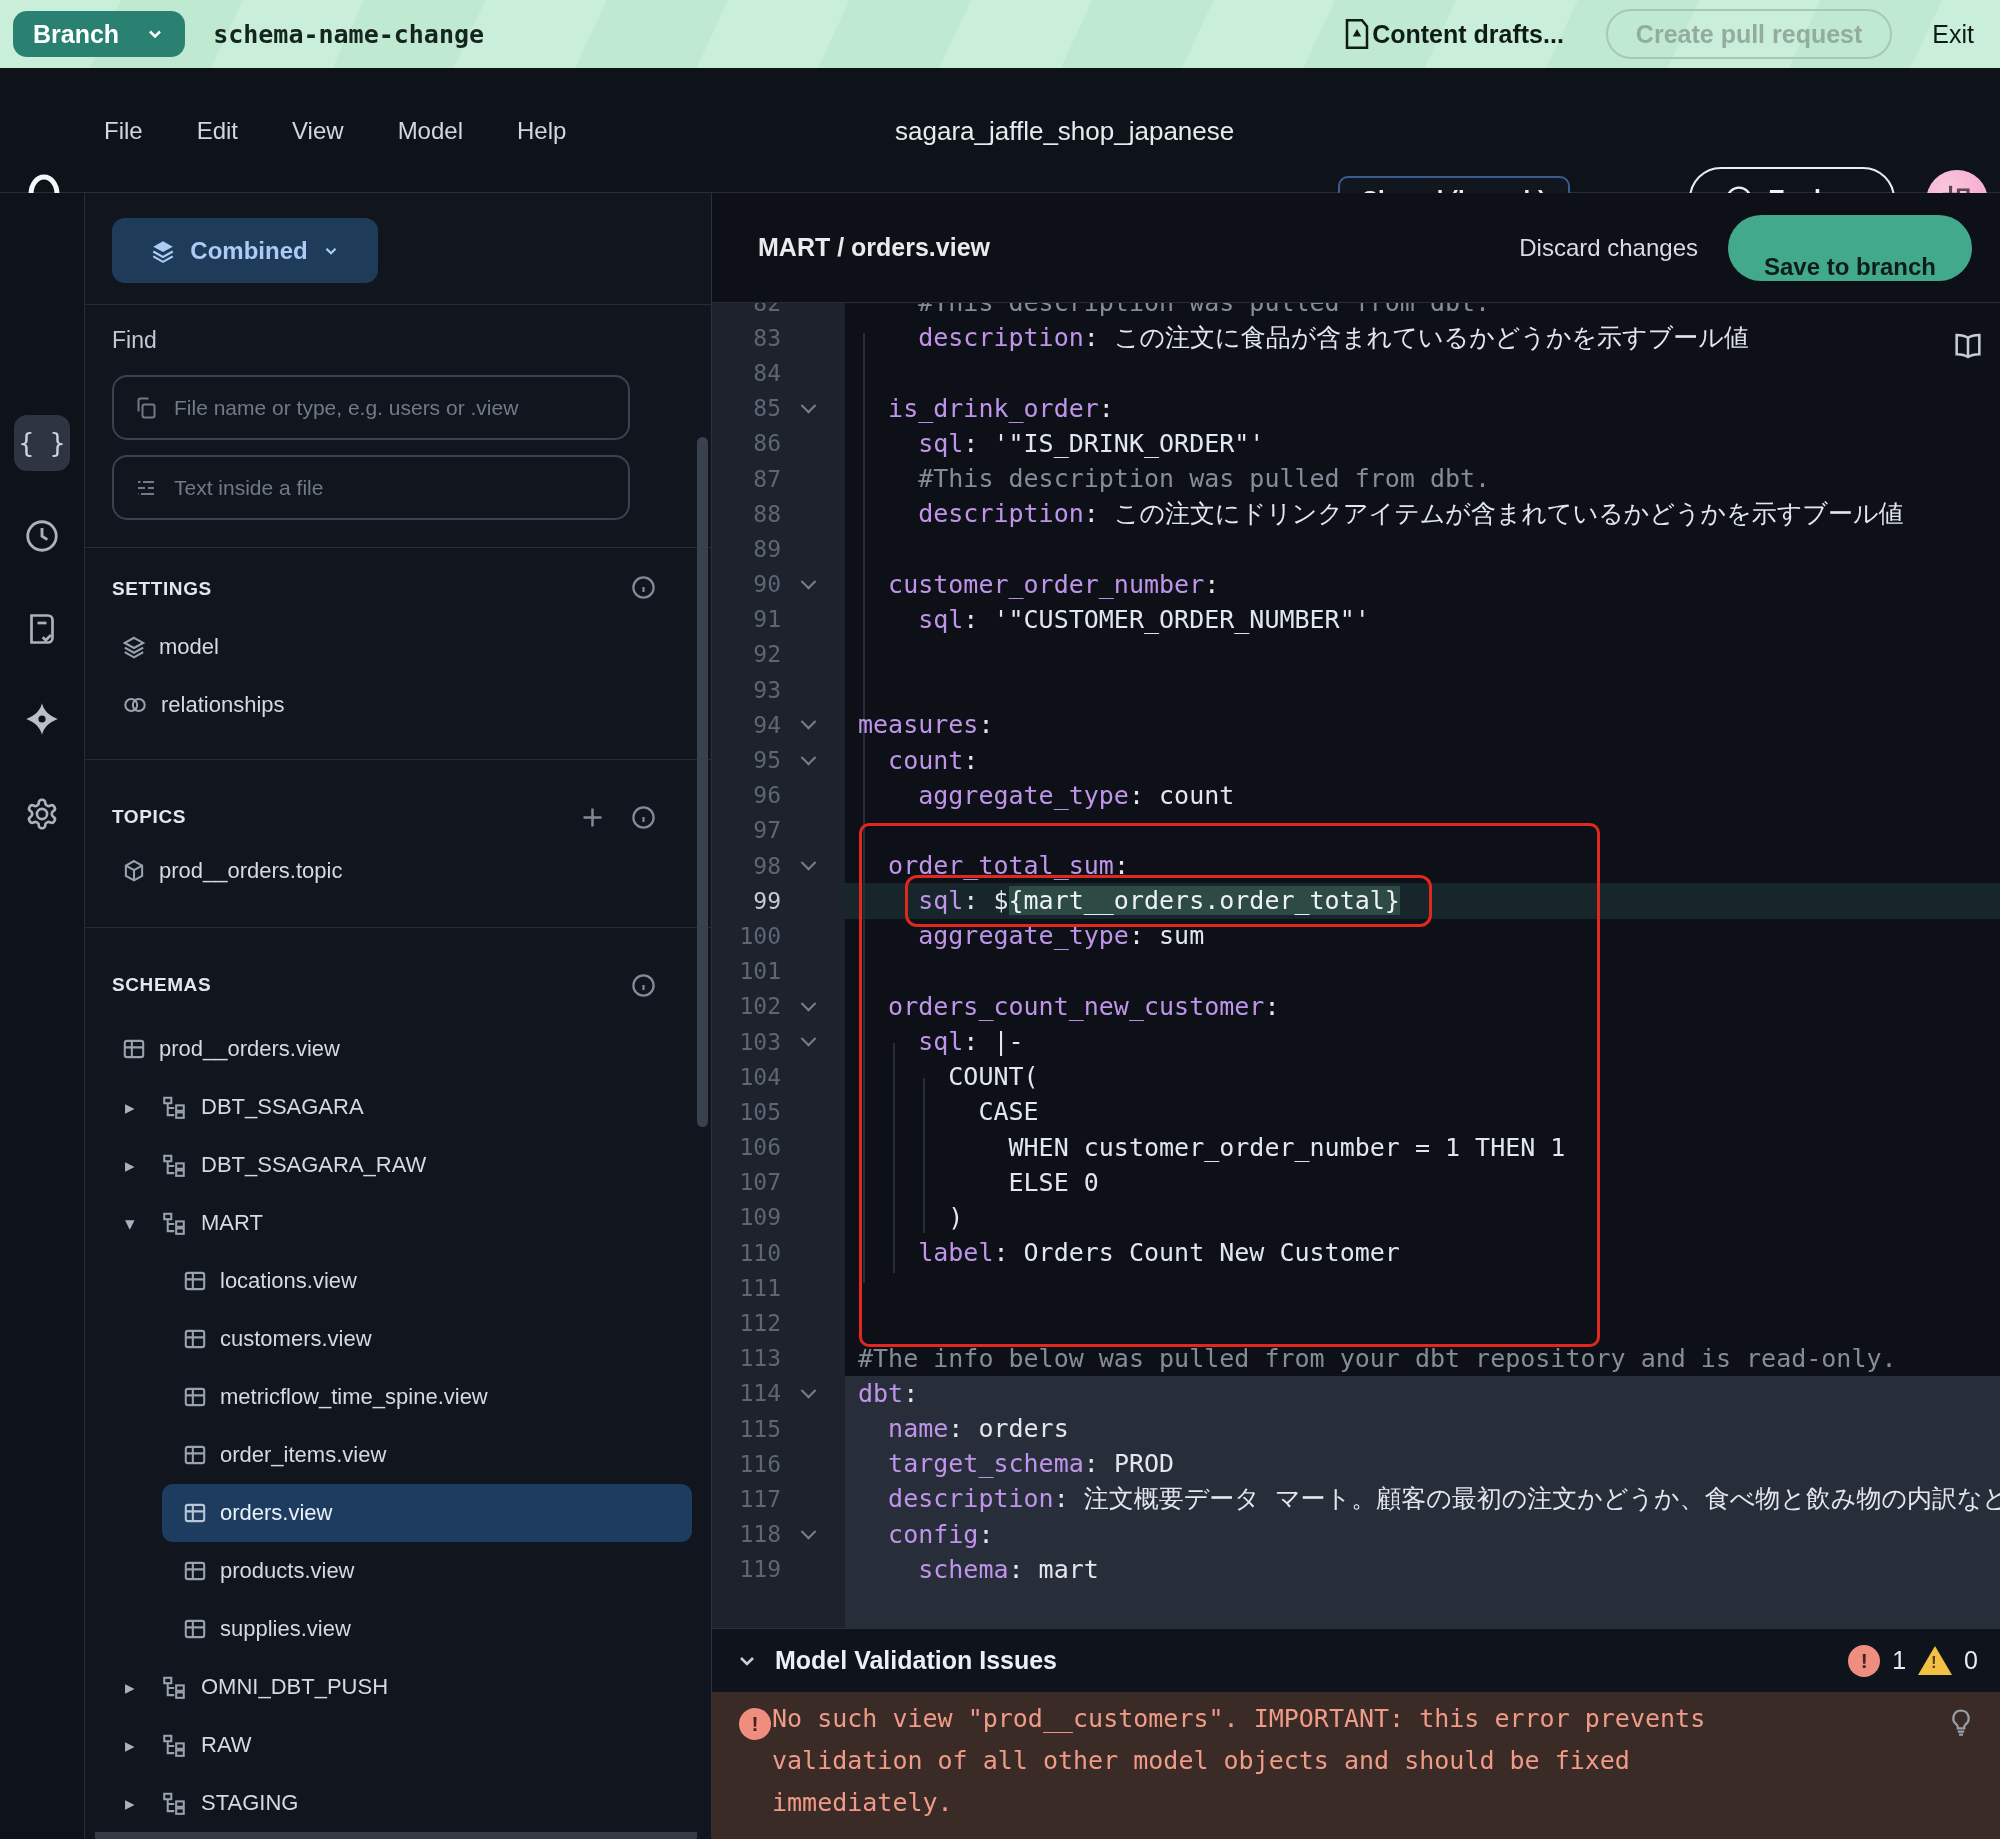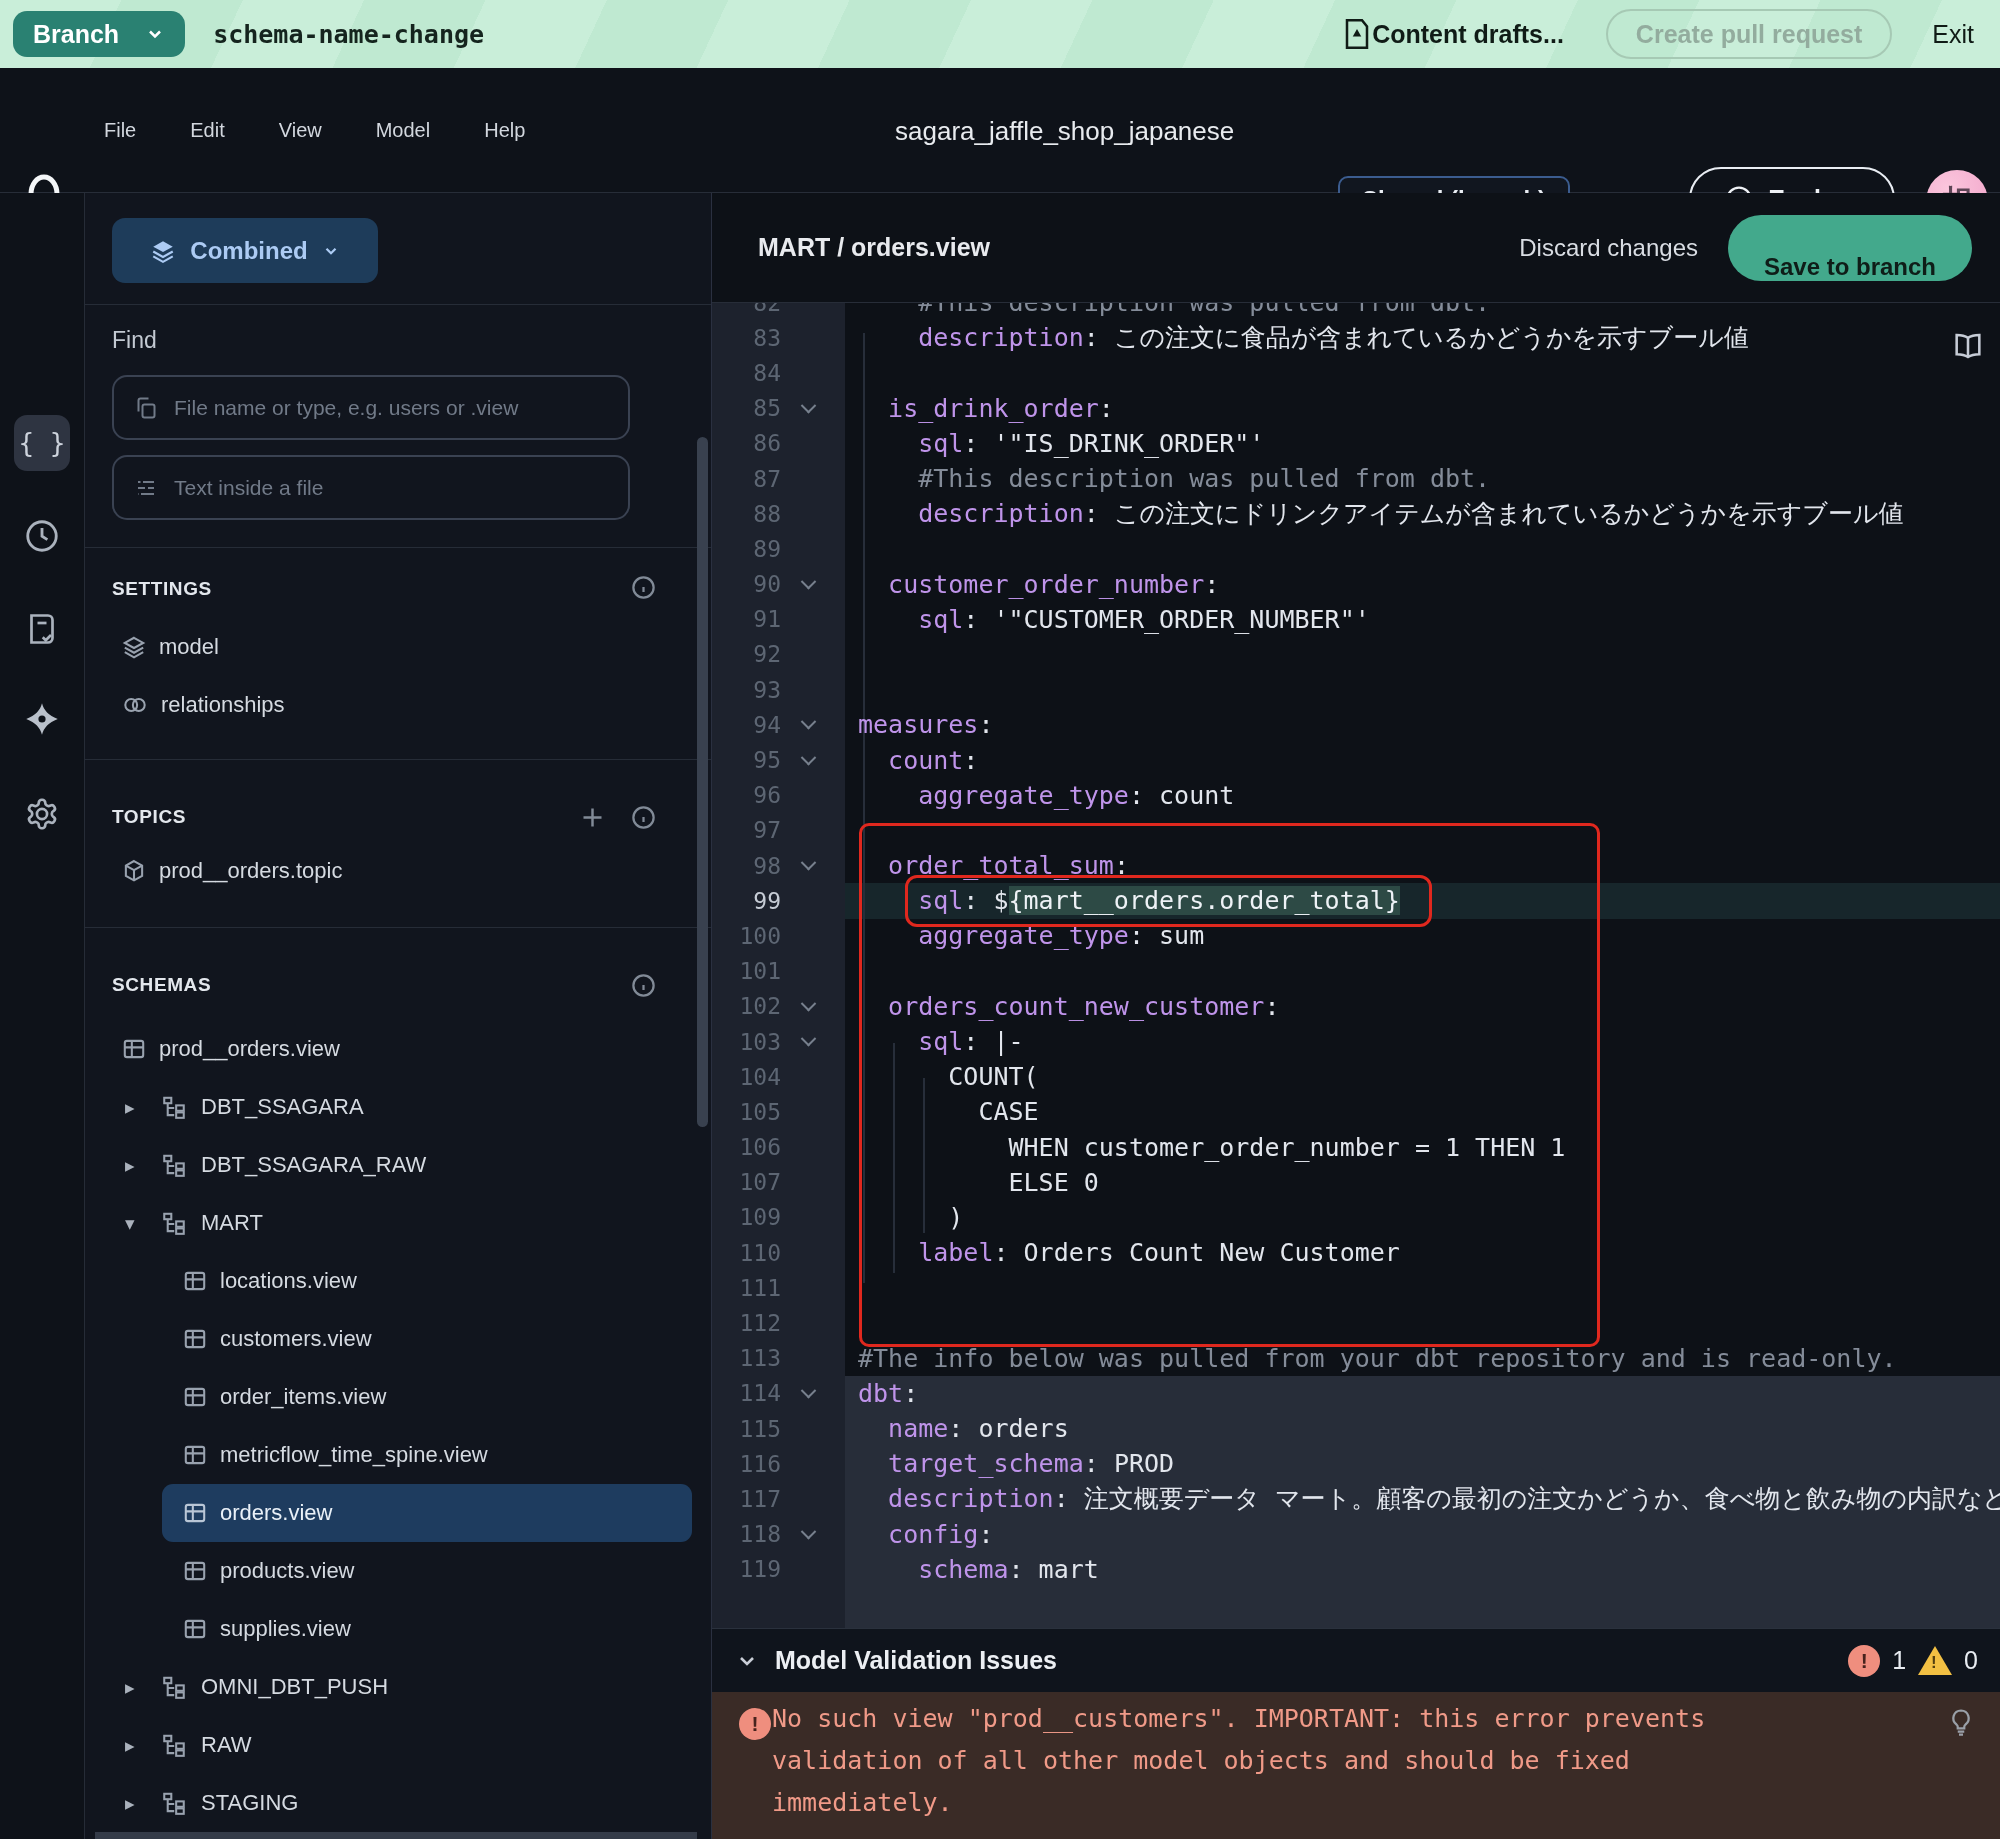--- a/index.html
+++ b/index.html
@@ -23,21 +23,21 @@
     border-radius:25px; color:#93ac9e; font-size:25px; font-weight:bold;
     display:flex; align-items:center; }
   #exit-btn { margin-left:40px; margin-right:26px; color:#101b16; font-size:25px; font-weight:normal; }
 
   
   #header { position:absolute; left:0; top:68px; width:2000px; height:125px;
     background:#0e1219; border-bottom:1px solid #272d38; }
   #logo { position:absolute; left:27px; top:105px; }
   #menus { position:absolute; left:104px; top:0; height:125px; display:flex;
     align-items:center; gap:54px; }
-  .menu-item { color:#d2d7de; font-size:20px; }
+  .menu-item { color:#d2d7de; font-size:24px; }
   #model-title { position:absolute; left:895px; top:48px; font-size:26px; color:#e8ebef;
     font-weight:500; }
   #shared-badge { position:absolute; left:1338px; top:108px; height:48px; padding:0 22px;
     border:2px solid #3b5c8f; border-radius:10px; display:flex; align-items:center;
     color:#e9edf3; font-size:24px; font-weight:600; background:#11161f; }
   #explore-btn { position:absolute; left:1689px; top:99px; width:206px; height:64px;
     border:2.5px solid #e9edf3; border-radius:32px; display:flex; align-items:center;
     justify-content:center; gap:14px; color:#eef1f5; font-size:25px; font-weight:600; }
   #avatar { position:absolute; left:1926px; top:102px; width:62px; height:62px;
     border-radius:50%; background:radial-gradient(circle at 35% 30%,#fbc6dd,#f0a2c8);
@@ -389,30 +389,30 @@
           </span>
           <span>customers.view</span>
         </div>
         <div class="item-row lvl1">
           <span class="ic">
             <svg width="26" height="26" viewBox="0 0 24 24" fill="none" stroke="currentColor" stroke-width="1.9">
               <rect x="3.5" y="4.5" width="17" height="15" rx="2"></rect>
               <path d="M3.5 10.5h17M10 4.5v15"></path>
             </svg>
           </span>
-          <span>order_items.view</span>
+          <span>metricflow_time_spine.view</span>
         </div>
         <div class="item-row lvl1">
           <span class="ic">
             <svg width="26" height="26" viewBox="0 0 24 24" fill="none" stroke="currentColor" stroke-width="1.9">
               <rect x="3.5" y="4.5" width="17" height="15" rx="2"></rect>
               <path d="M3.5 10.5h17M10 4.5v15"></path>
             </svg>
           </span>
-          <span>metricflow_time_spine.view</span>
+          <span>order_items.view</span>
         </div>
         <div class="item-row lvl1 sel">
           <span class="ic">
             <svg width="26" height="26" viewBox="0 0 24 24" fill="none" stroke="currentColor" stroke-width="1.9">
               <rect x="3.5" y="4.5" width="17" height="15" rx="2"></rect>
               <path d="M3.5 10.5h17M10 4.5v15"></path>
             </svg>
           </span>
           <span>orders.view</span>
           <span class="blue-dot"></span>

